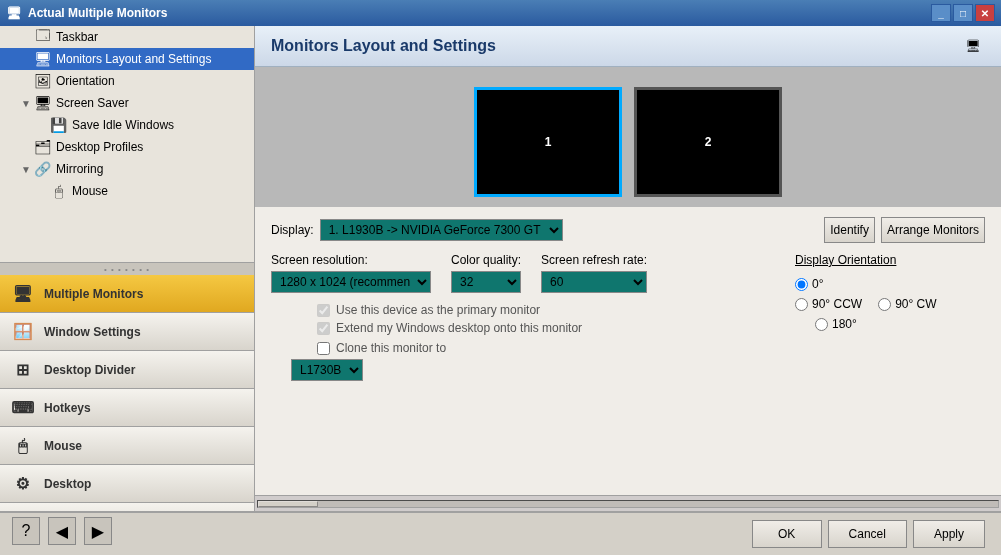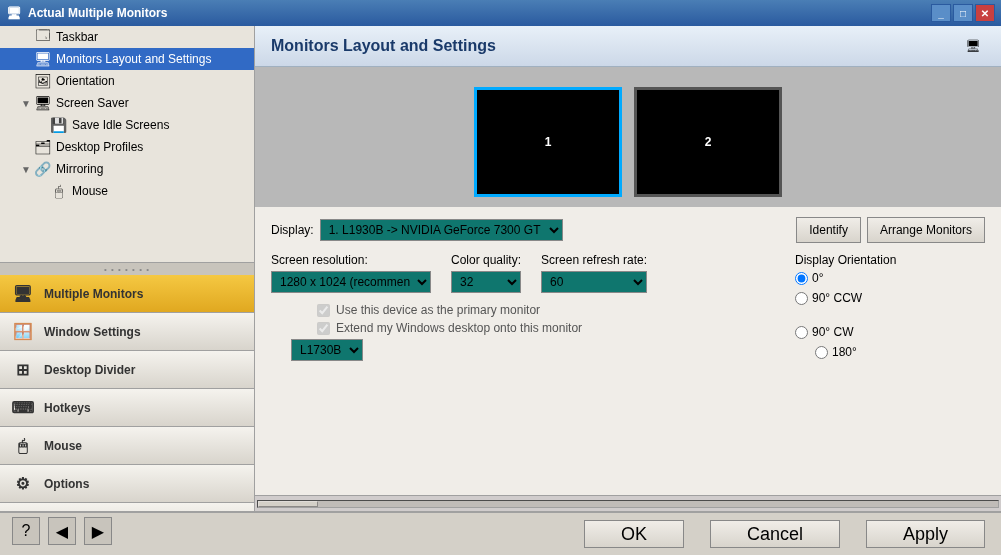--- a/index.html
+++ b/index.html
@@ -162,21 +162,21 @@
       background: #0f766e;
       border: 1px solid #888;
       padding: 2px 4px;
       height: 22px;
       cursor: pointer;
     }
 
     .btn {
       background: linear-gradient(to bottom, #f0ede8, #d8d4cc);
       border: 1px solid #888;
-      padding: 4px 12px;
+      padding: 4px 5px;
       cursor: pointer;
       height: 26px;
       display: flex; align-items: center;
     }
 
     .three-col {
       display: flex;
       gap: 20px;
       margin-bottom: 10px;
     }
@@ -215,27 +215,26 @@
       border-top: 2px solid #a0a0a0;
       display: flex;
       align-items: center;
       justify-content: flex-end;
       padding: 0 16px;
       gap: 6px;
     }
     .bottom-btn {
       background: linear-gradient(to bottom, #f0ede8, #d8d4cc);
       border: 1px solid #888;
-      padding: 4px 36px;
+      padding: 4px 20px;
       cursor: pointer;
       height: 28px;
       display: flex; align-items: center; justify-content: center;
       min-width: 70px;
-      font-size: 18px;
-      margin-left: 20px;
+      font-size: 12px;
     }
 
     
     .bottom-icons {
       position: absolute;
       bottom: 10px;
       left: 12px;
       display: flex;
       gap: 8px;
     }
@@ -277,21 +276,21 @@
         <span>Orientation</span>
       </div>
       <div class="tree-item level1">
         <span class="tree-expand">▼</span>
         <span class="tree-item-icon">🖥</span>
         <span>Screen Saver</span>
       </div>
       <div class="tree-item level2">
         <span class="tree-expand"> </span>
         <span class="tree-item-icon">💾</span>
-        <span>Save Idle Screens</span>
+        <span>Save Idle Windows</span>
       </div>
       <div class="tree-item level1">
         <span class="tree-expand"> </span>
         <span class="tree-item-icon">🗂</span>
         <span>Desktop Profiles</span>
       </div>
       <div class="tree-item level1">
         <span class="tree-expand">▼</span>
         <span class="tree-item-icon">🔗</span>
         <span>Mirroring</span>
@@ -323,21 +322,21 @@
       <button class="nav-btn">
         <span class="nav-btn-icon">⌨</span>
         <span>Hotkeys</span>
       </button>
       <button class="nav-btn">
         <span class="nav-btn-icon">🖱</span>
         <span>Mouse</span>
       </button>
       <button class="nav-btn">
         <span class="nav-btn-icon">⚙</span>
-        <span>Options</span>
+        <span>Desktop</span>
       </button>
       <button class="nav-btn">
         <span class="nav-btn-icon">🔧</span>
 
       </button>
     </div>
   </div>
 
   <div class="main-content">
 
@@ -394,34 +393,38 @@
           </div>
 
           <div class="checkbox-row">
             <input type="checkbox" checked="" disabled="" style="">
             <label>Use this device as the primary monitor</label>
           </div>
           <div class="checkbox-row">
             <input type="checkbox" checked="" disabled="" style="">
             <label>Extend my Windows desktop onto this monitor</label>
           </div>
+          <div class="checkbox-row clone-section">
+            <input type="checkbox" style="">
+            <label>Clone this monitor to</label>
+          </div>
           <div style="padding-left:20px;margin-top:4px;">
             <select>
               <option>L1730B</option>
             </select>
           </div>
         </div>
 
         <div class="right-orient">
-          <div style="margin-bottom:4px;">Display Orientation</div>
+          <div style="margin-bottom:10px;text-decoration:underline;">Display Orientation</div>
           <div class="radio-row">
             <input type="radio" name="orient" checked="" style="">
             <label>0°</label>
           </div>
-          <div style="display:flex;gap:16px;margin:4px 0;flex-direction:column;">
+          <div style="display:flex;gap:16px;margin:4px 0;">
             <div class="radio-row">
               <input type="radio" name="orient" style="">
               <label>90° CCW</label>
             </div>
             <div class="radio-row">
               <input type="radio" name="orient" style="">
               <label>90° CW</label>
             </div>
           </div>
           <div class="radio-row" style="padding-left:20px;">

